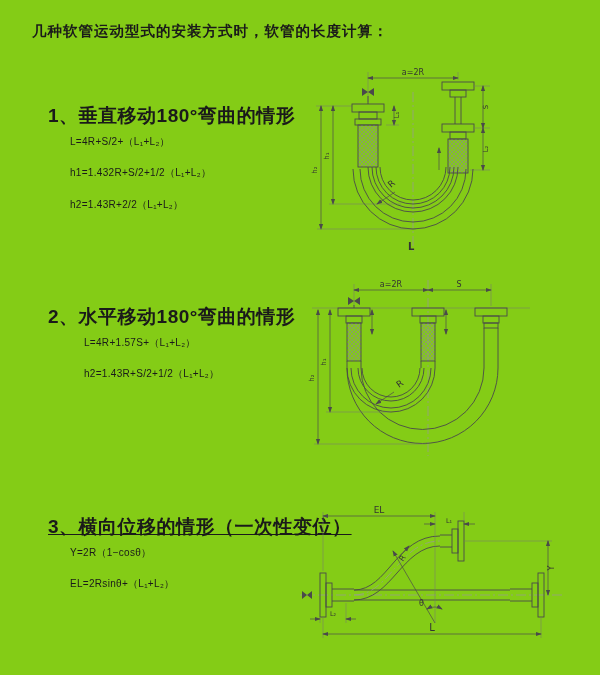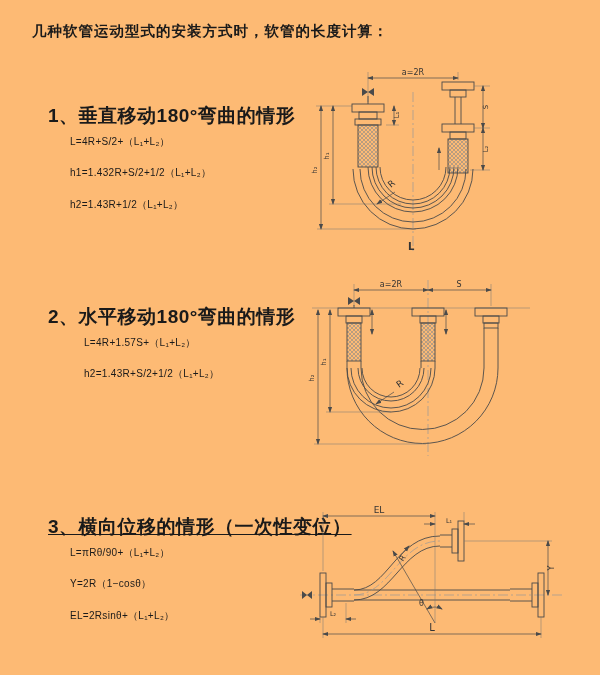--- a/index.html
+++ b/index.html
@@ -1,17 +1,17 @@
 <!DOCTYPE html>
 <html><head>
 <meta charset="utf-8">
 <style>
   html,body{margin:0;padding:0;background:#e8e8e8;}
   .page{
-    position:relative;width:600px;height:675px;background:#fdba74;
+    position:relative;width:600px;height:675px;background:#84cc16;
     font-family:"Liberation Sans","DejaVu Sans",sans-serif;color:#1a1a1a;
     overflow:hidden;margin:0 auto;text-align:right;
   }
   .title{position:absolute;left:32px;top:22px;font-size:14.5px;font-weight:600;letter-spacing:1px;}
   .sec-heading{position:absolute;font-size:19px;font-weight:600;letter-spacing:0.5px;}
   .formulas{position:absolute;font-size:10px;letter-spacing:0.3px;}
   .formula{height:31.5px;display:flex;align-items:center;white-space:pre;}
   #s1-head{left:48px;top:103px;} #s1-form{left:70px;top:126px;}
   #s2-head{left:48px;top:304px;} #s2-form{left:84px;top:327px;}
   #s3-head{left:48px;top:514px;text-decoration:underline;} #s3-form{left:70px;top:537px;}
@@ -29,32 +29,31 @@
 <body>
 
 <div class="page">
 
   <div class="title">几种软管运动型式的安装方式时，软管的长度计算：</div>
 
   <div id="s1-head" class="sec-heading">1、垂直移动180°弯曲的情形</div>
   <div id="s1-form" class="formulas">
     <div class="formula">L=4R+S/2+（L₁+L₂）</div>
     <div class="formula">h1=1.432R+S/2+1/2（L₁+L₂）</div>
-    <div class="formula">h2=1.43R+1/2（L₁+L₂）</div>
+    <div class="formula">h2=1.43R+2/2（L₁+L₂）</div>
   </div>
 
   <div id="s2-head" class="sec-heading">2、水平移动180°弯曲的情形</div>
   <div id="s2-form" class="formulas">
     <div class="formula">L=4R+1.57S+（L₁+L₂）</div>
     <div class="formula">h2=1.43R+S/2+1/2（L₁+L₂）</div>
   </div>
 
   <div id="s3-head" class="sec-heading">3、横向位移的情形（一次性变位）</div>
   <div id="s3-form" class="formulas">
-    <div class="formula">L=πRθ/90+（L₁+L₂）</div>
     <div class="formula">Y=2R（1−cosθ）</div>
     <div class="formula">EL=2Rsinθ+（L₁+L₂）</div>
   </div>
 
   <svg width="0" height="0" style="position:absolute">
     <defs>
       <marker id="ar" viewBox="0 0 10 10" refX="8.5" refY="5" markerWidth="9" markerHeight="9" orient="auto-start-reverse">
         <path d="M0,1.5 L10,5 L0,8.5 Z" fill="#4a4a4a"></path>
       </marker>
       <pattern id="braid" width="4" height="4" patternUnits="userSpaceOnUse">

